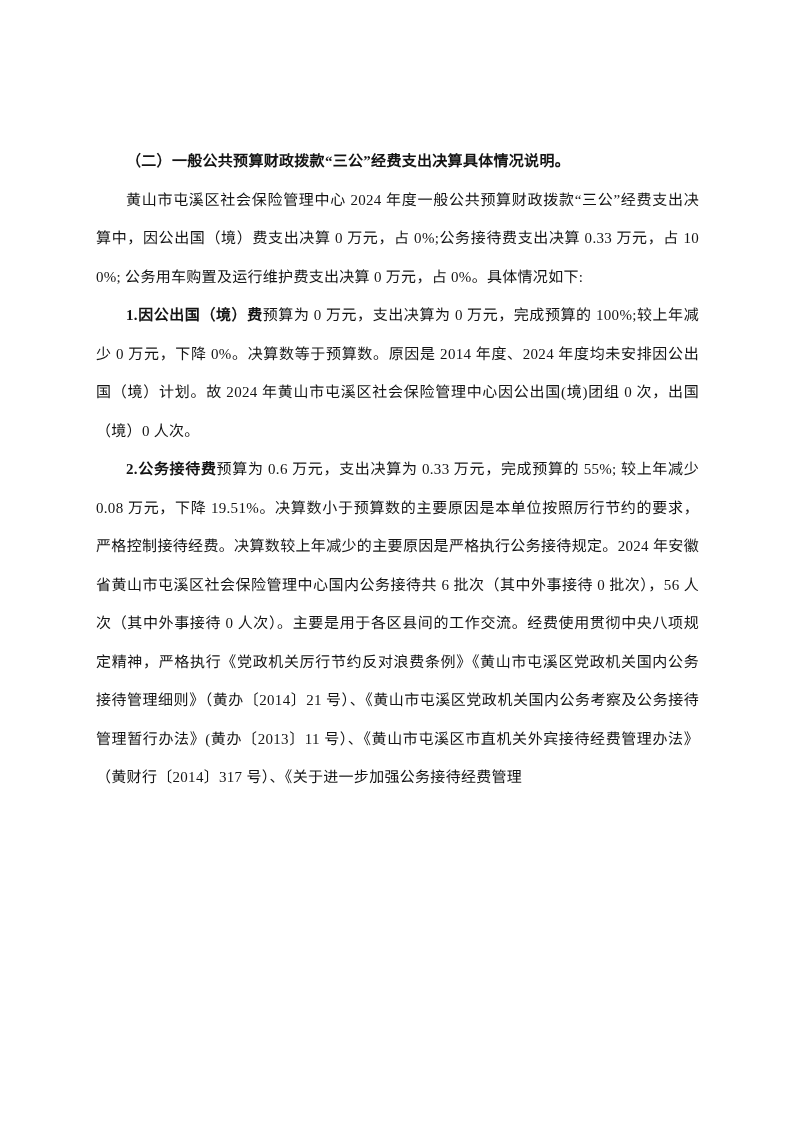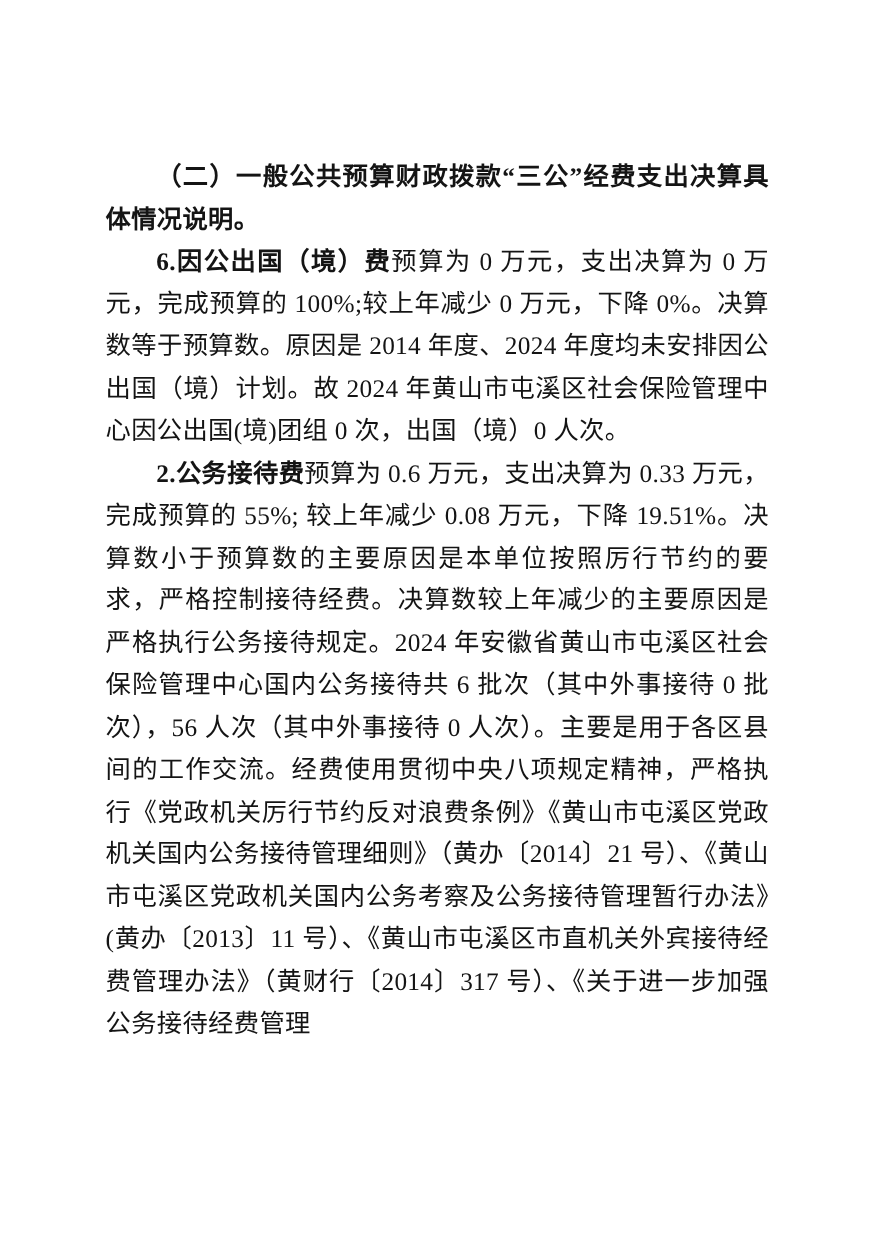--- a/index.html
+++ b/index.html
@@ -13,39 +13,40 @@
     height: 1122px;
     box-sizing: border-box;
     background: #ffffff;
     color: #141414;
     padding: 142px 95px 0 96px;
     overflow: hidden;
     font-family: "Liberation Serif", "DejaVu Serif", serif;
   }
   .para {
     margin: 0;
-    font-size: 23px;
+    font-size: 15px;
     line-height: 38.5px;
     text-align: justify;
     text-indent: 2em;
     word-break: break-all;
     letter-spacing: 0.3px;
   }
   .heading {
     font-weight: bold;
   }
   .lead {
     font-weight: bold;
   }
 </style>
 </head>
 <body>
 
 <div class="page">
 
   <p class="para heading">（二）一般公共预算财政拨款“三公”经费支出决算具体情况说明。</p>
 
+  <p class="para"><span class="lead"></span><span>黄山市屯溪区社会保险管理中心 2024 年度一般公共预算财政拨款“三公”经费支出决算中，因公出国（境）费支出决算 0 万元，占 0%;公务接待费支出决算 0.33 万元，占 100%; 公务用车购置及运行维护费支出决算 0 万元，占 0%。具体情况如下:</span></p>
 
-  <p class="para"><span class="lead">6.因公出国（境）费</span><span>预算为 0 万元，支出决算为 0 万元，完成预算的 100%;较上年减少 0 万元，下降 0%。决算数等于预算数。原因是 2014 年度、2024 年度均未安排因公出国（境）计划。故 2024 年黄山市屯溪区社会保险管理中心因公出国(境)团组 0 次，出国（境）0 人次。</span></p>
+  <p class="para"><span class="lead">1.因公出国（境）费</span><span>预算为 0 万元，支出决算为 0 万元，完成预算的 100%;较上年减少 0 万元，下降 0%。决算数等于预算数。原因是 2014 年度、2024 年度均未安排因公出国（境）计划。故 2024 年黄山市屯溪区社会保险管理中心因公出国(境)团组 0 次，出国（境）0 人次。</span></p>
 
   <p class="para"><span class="lead">2.公务接待费</span><span>预算为 0.6 万元，支出决算为 0.33 万元，完成预算的 55%; 较上年减少 0.08 万元，下降 19.51%。决算数小于预算数的主要原因是本单位按照厉行节约的要求，严格控制接待经费。决算数较上年减少的主要原因是严格执行公务接待规定。2024 年安徽省黄山市屯溪区社会保险管理中心国内公务接待共 6 批次（其中外事接待 0 批次），56 人次（其中外事接待 0 人次）。主要是用于各区县间的工作交流。经费使用贯彻中央八项规定精神，严格执行《党政机关厉行节约反对浪费条例》《黄山市屯溪区党政机关国内公务接待管理细则》（黄办〔2014〕21 号）、《黄山市屯溪区党政机关国内公务考察及公务接待管理暂行办法》(黄办〔2013〕11 号）、《黄山市屯溪区市直机关外宾接待经费管理办法》（黄财行〔2014〕317 号）、《关于进一步加强公务接待经费管理</span></p>
 
 </div>
 
 </body></html>

